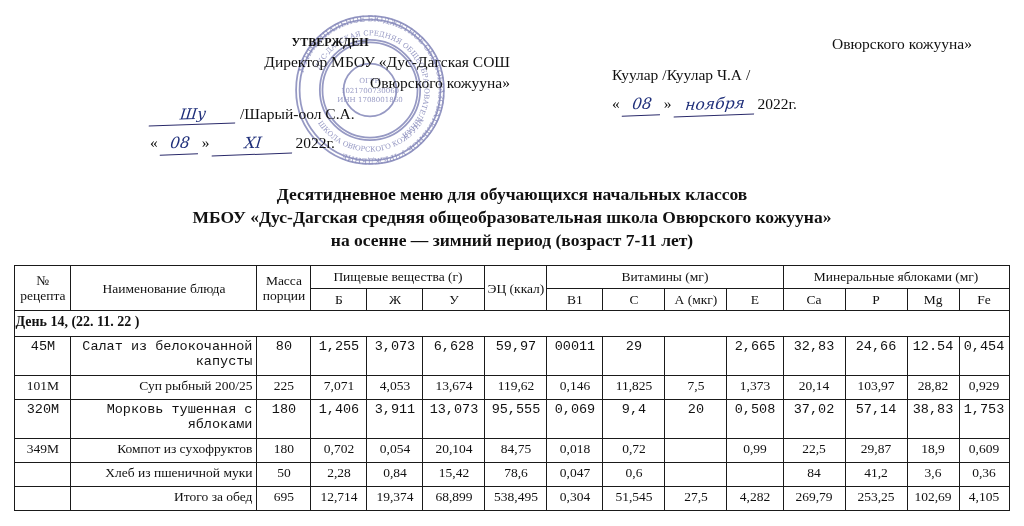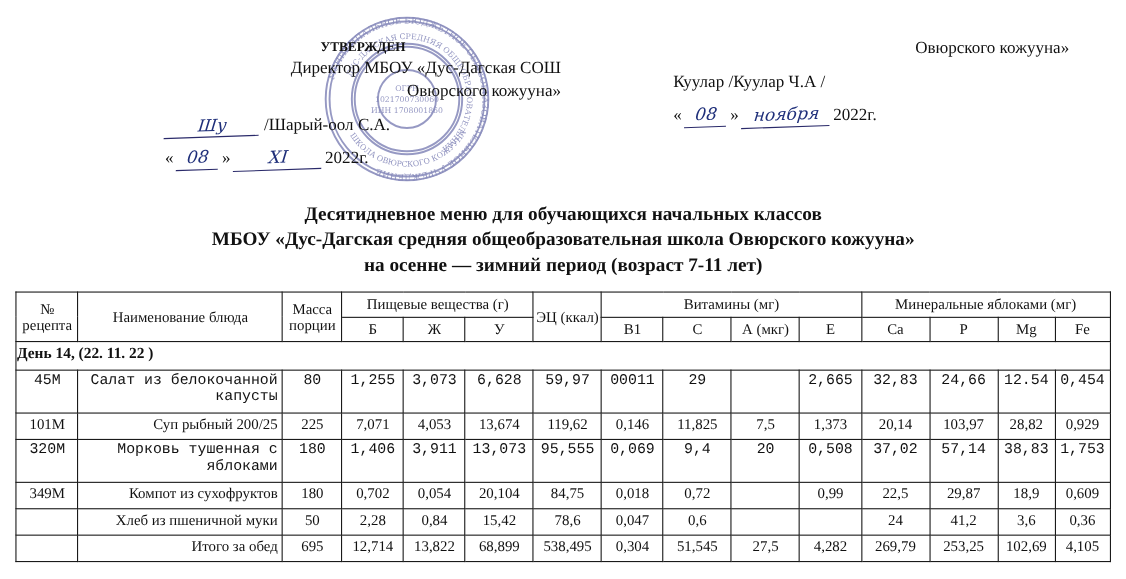--- a/index.html
+++ b/index.html
@@ -333,31 +333,31 @@
           <td class="l">Хлеб из пшеничной муки</td>
           <td class="c">50</td>
           <td class="c">2,28</td>
           <td class="c">0,84</td>
           <td class="c">15,42</td>
           <td class="c">78,6</td>
           <td class="c">0,047</td>
           <td class="c">0,6</td>
           <td class="c"></td>
           <td class="c"></td>
-          <td class="c">24</td>
+          <td class="c">84</td>
           <td class="c">41,2</td>
           <td class="c">3,6</td>
           <td class="c">0,36</td>
         </tr>
         <tr>
           <td class="c"></td>
           <td class="l">Итого за обед</td>
           <td class="c">695</td>
           <td class="c">12,714</td>
-          <td class="c">13,822</td>
+          <td class="c">19,374</td>
           <td class="c">68,899</td>
           <td class="c">538,495</td>
           <td class="c">0,304</td>
           <td class="c">51,545</td>
           <td class="c">27,5</td>
           <td class="c">4,282</td>
           <td class="c">269,79</td>
           <td class="c">253,25</td>
           <td class="c">102,69</td>
           <td class="c">4,105</td>

